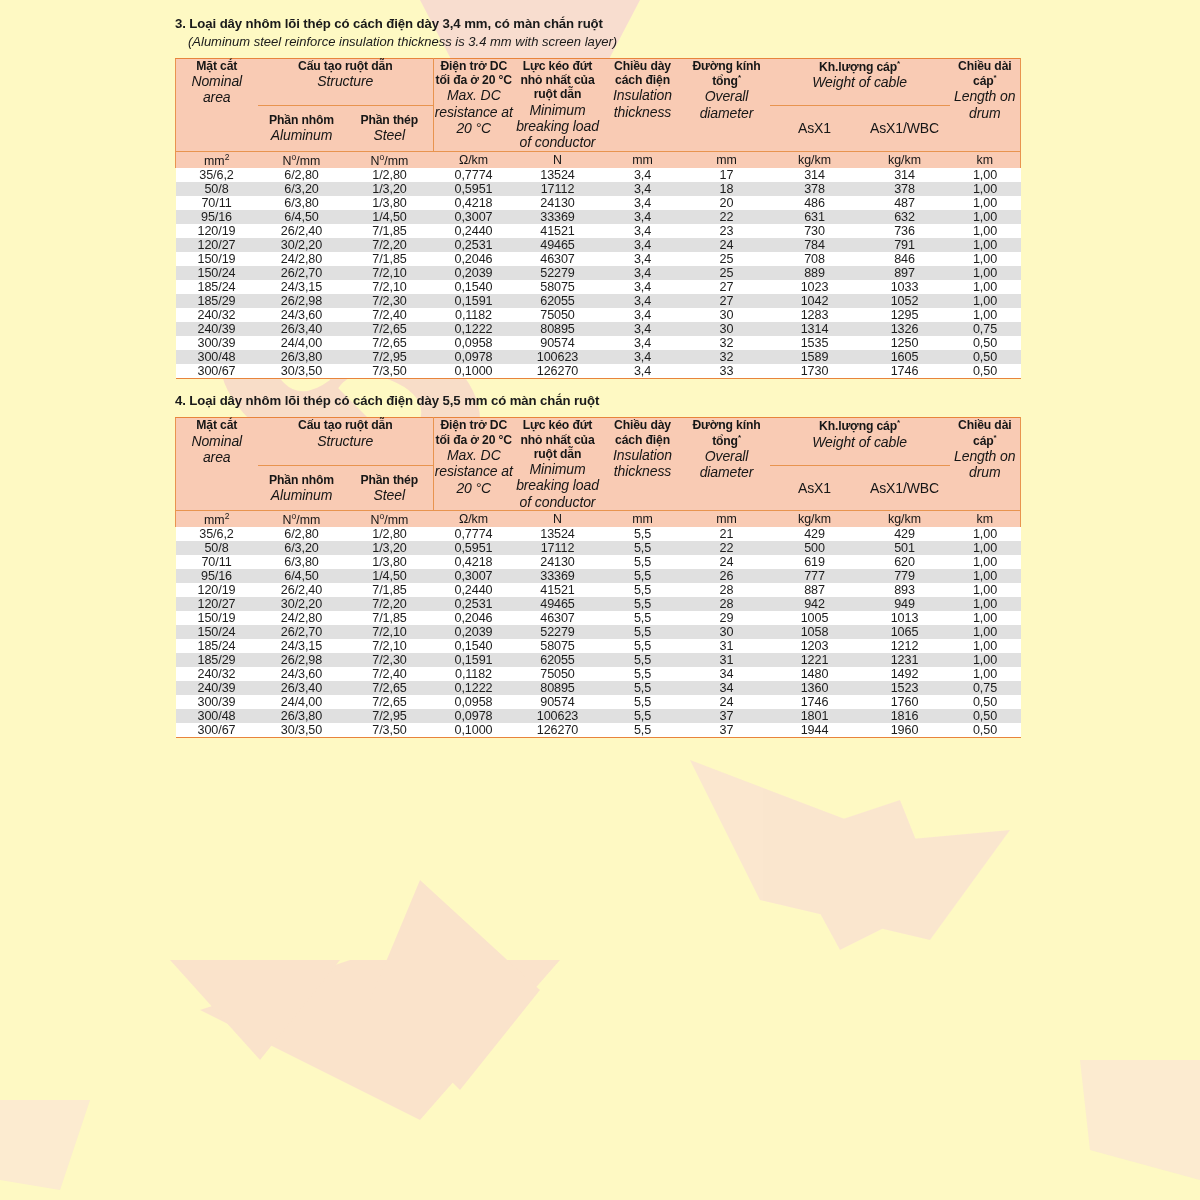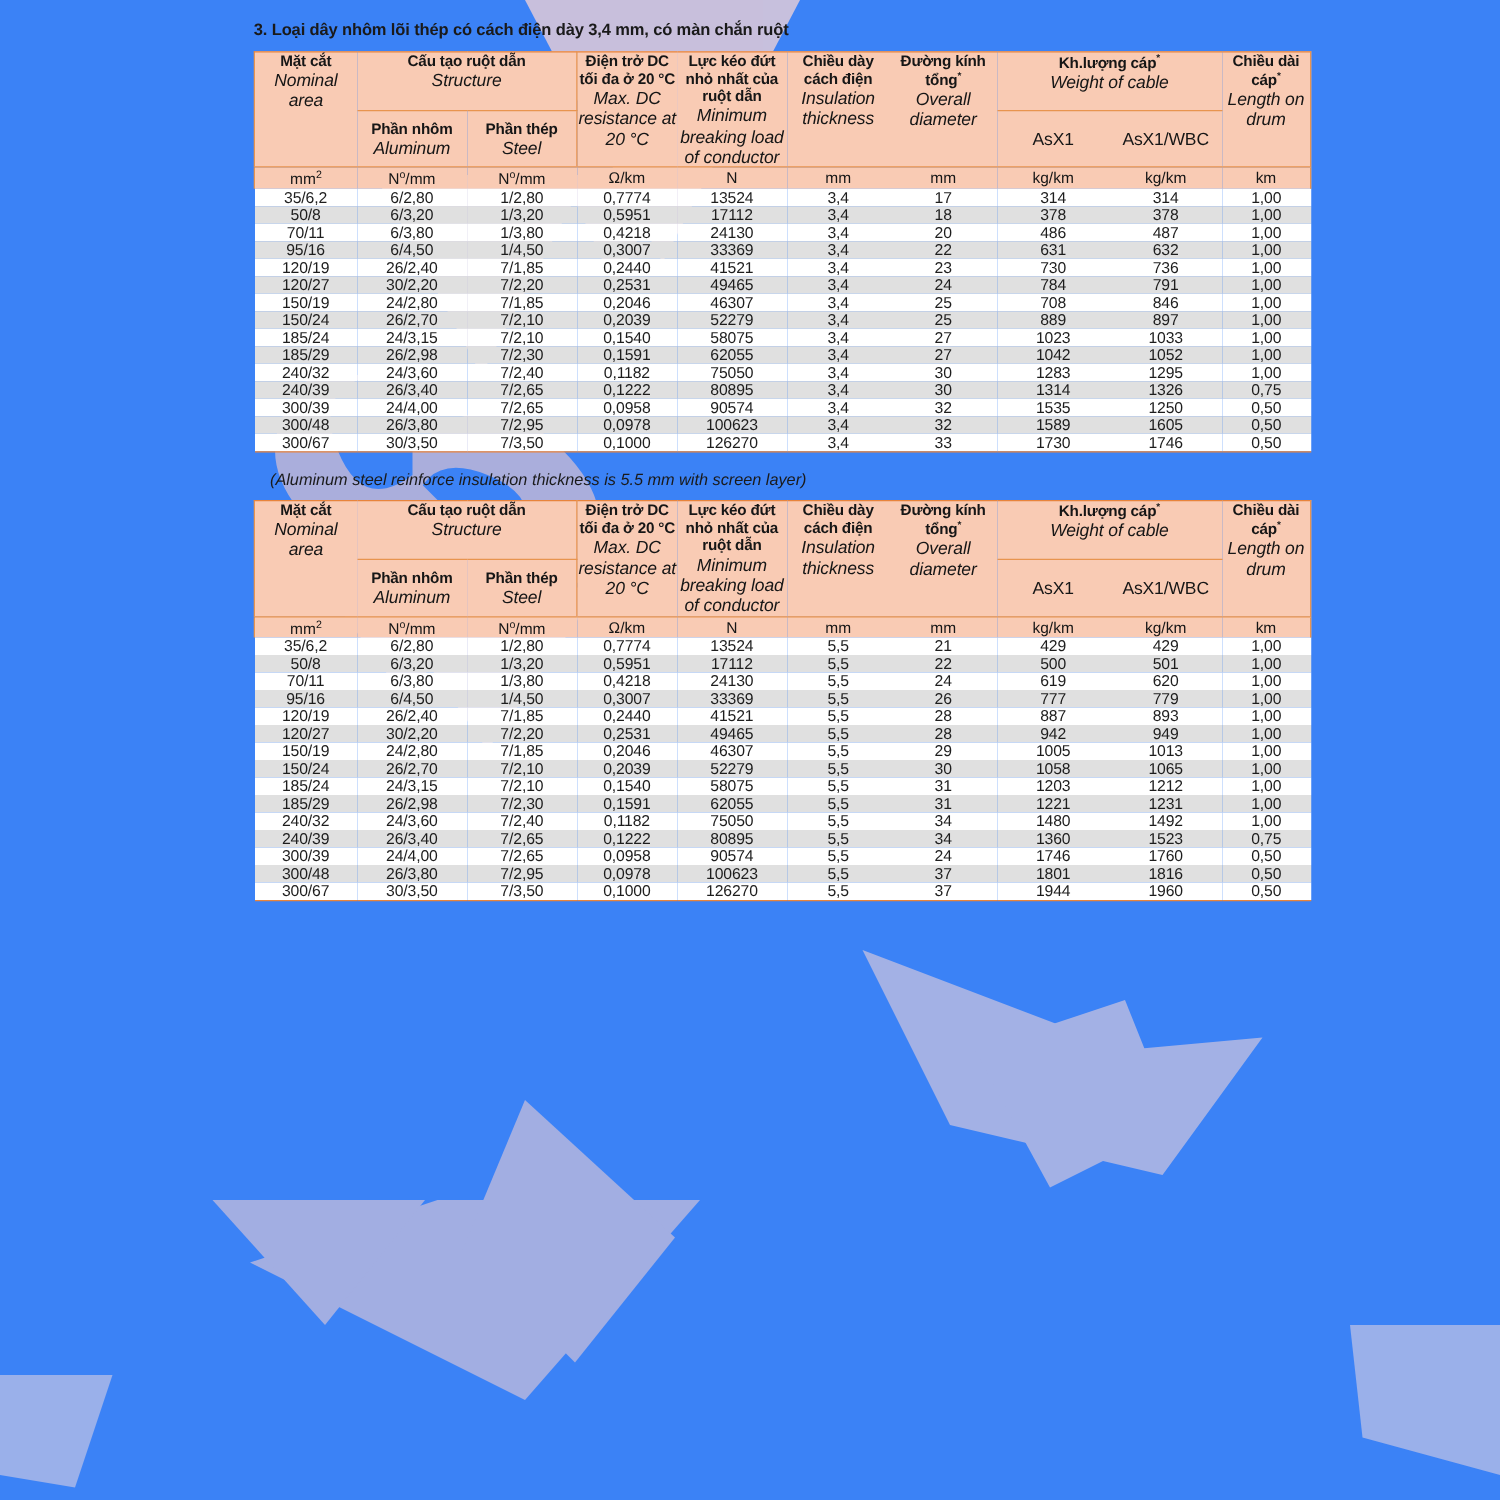--- a/index.html
+++ b/index.html
@@ -7,22 +7,21 @@
     margin: 0; padding: 0;
     width: 1200px; height: 1200px;
     background: #ffffff;
     font-family: "Liberation Sans", sans-serif;
     -webkit-font-smoothing: antialiased;
   }
   #page {
     position: relative;
     width: 1200px; height: 1200px;
     overflow: hidden;
-    background: #3b82f6;
-    padding-left: 28px;
+    background: #fef9c3;
   }
 
   
   .watermark {
     position: absolute;
     inset: 0;
     pointer-events: none;
     z-index: 0;
   }
 
@@ -149,20 +148,21 @@
     <g fill="#f9dede" opacity="0.5">
       <polygon points="1080,1060 1200,1060 1200,1180 1090,1150"></polygon>
       <polygon points="0,1100 90,1100 60,1190 0,1180"></polygon>
     </g>
   </svg>
 
   <div class="content">
 
     <div class="section">
       <div class="sec-title-vi">3. Loại dây nhôm lõi thép có cách điện dày 3,4 mm, có màn chắn ruột</div>
+      <div class="sec-title-en">(Aluminum steel reinforce insulation thickness is 3.4 mm with screen layer)</div>
 
       <table class="spec">
         <colgroup>
           <col style="width:82px">
             <col style="width:88px">
             <col style="width:88px">
           <col style="width:80px">
             <col style="width:88px">
             <col style="width:82px">
           <col style="width:86px">
@@ -413,21 +413,21 @@
               <td>33</td>
               <td>1730</td>
               <td>1746</td>
               <td>0,50</td>
             </tr>
           </tbody>
       </table>
     </div>
 
     <div class="section">
-      <div class="sec-title-en">(Aluminum steel reinforce insulation thickness is 5.5 mm with screen layer)</div>
+      <div class="sec-title-vi">4. Loại dây nhôm lõi thép có cách điện dày 5,5 mm có màn chắn ruột</div>
 
       <table class="spec">
         <colgroup>
           <col style="width:82px">
             <col style="width:88px">
             <col style="width:88px">
           <col style="width:80px">
             <col style="width:88px">
             <col style="width:82px">
           <col style="width:86px">

